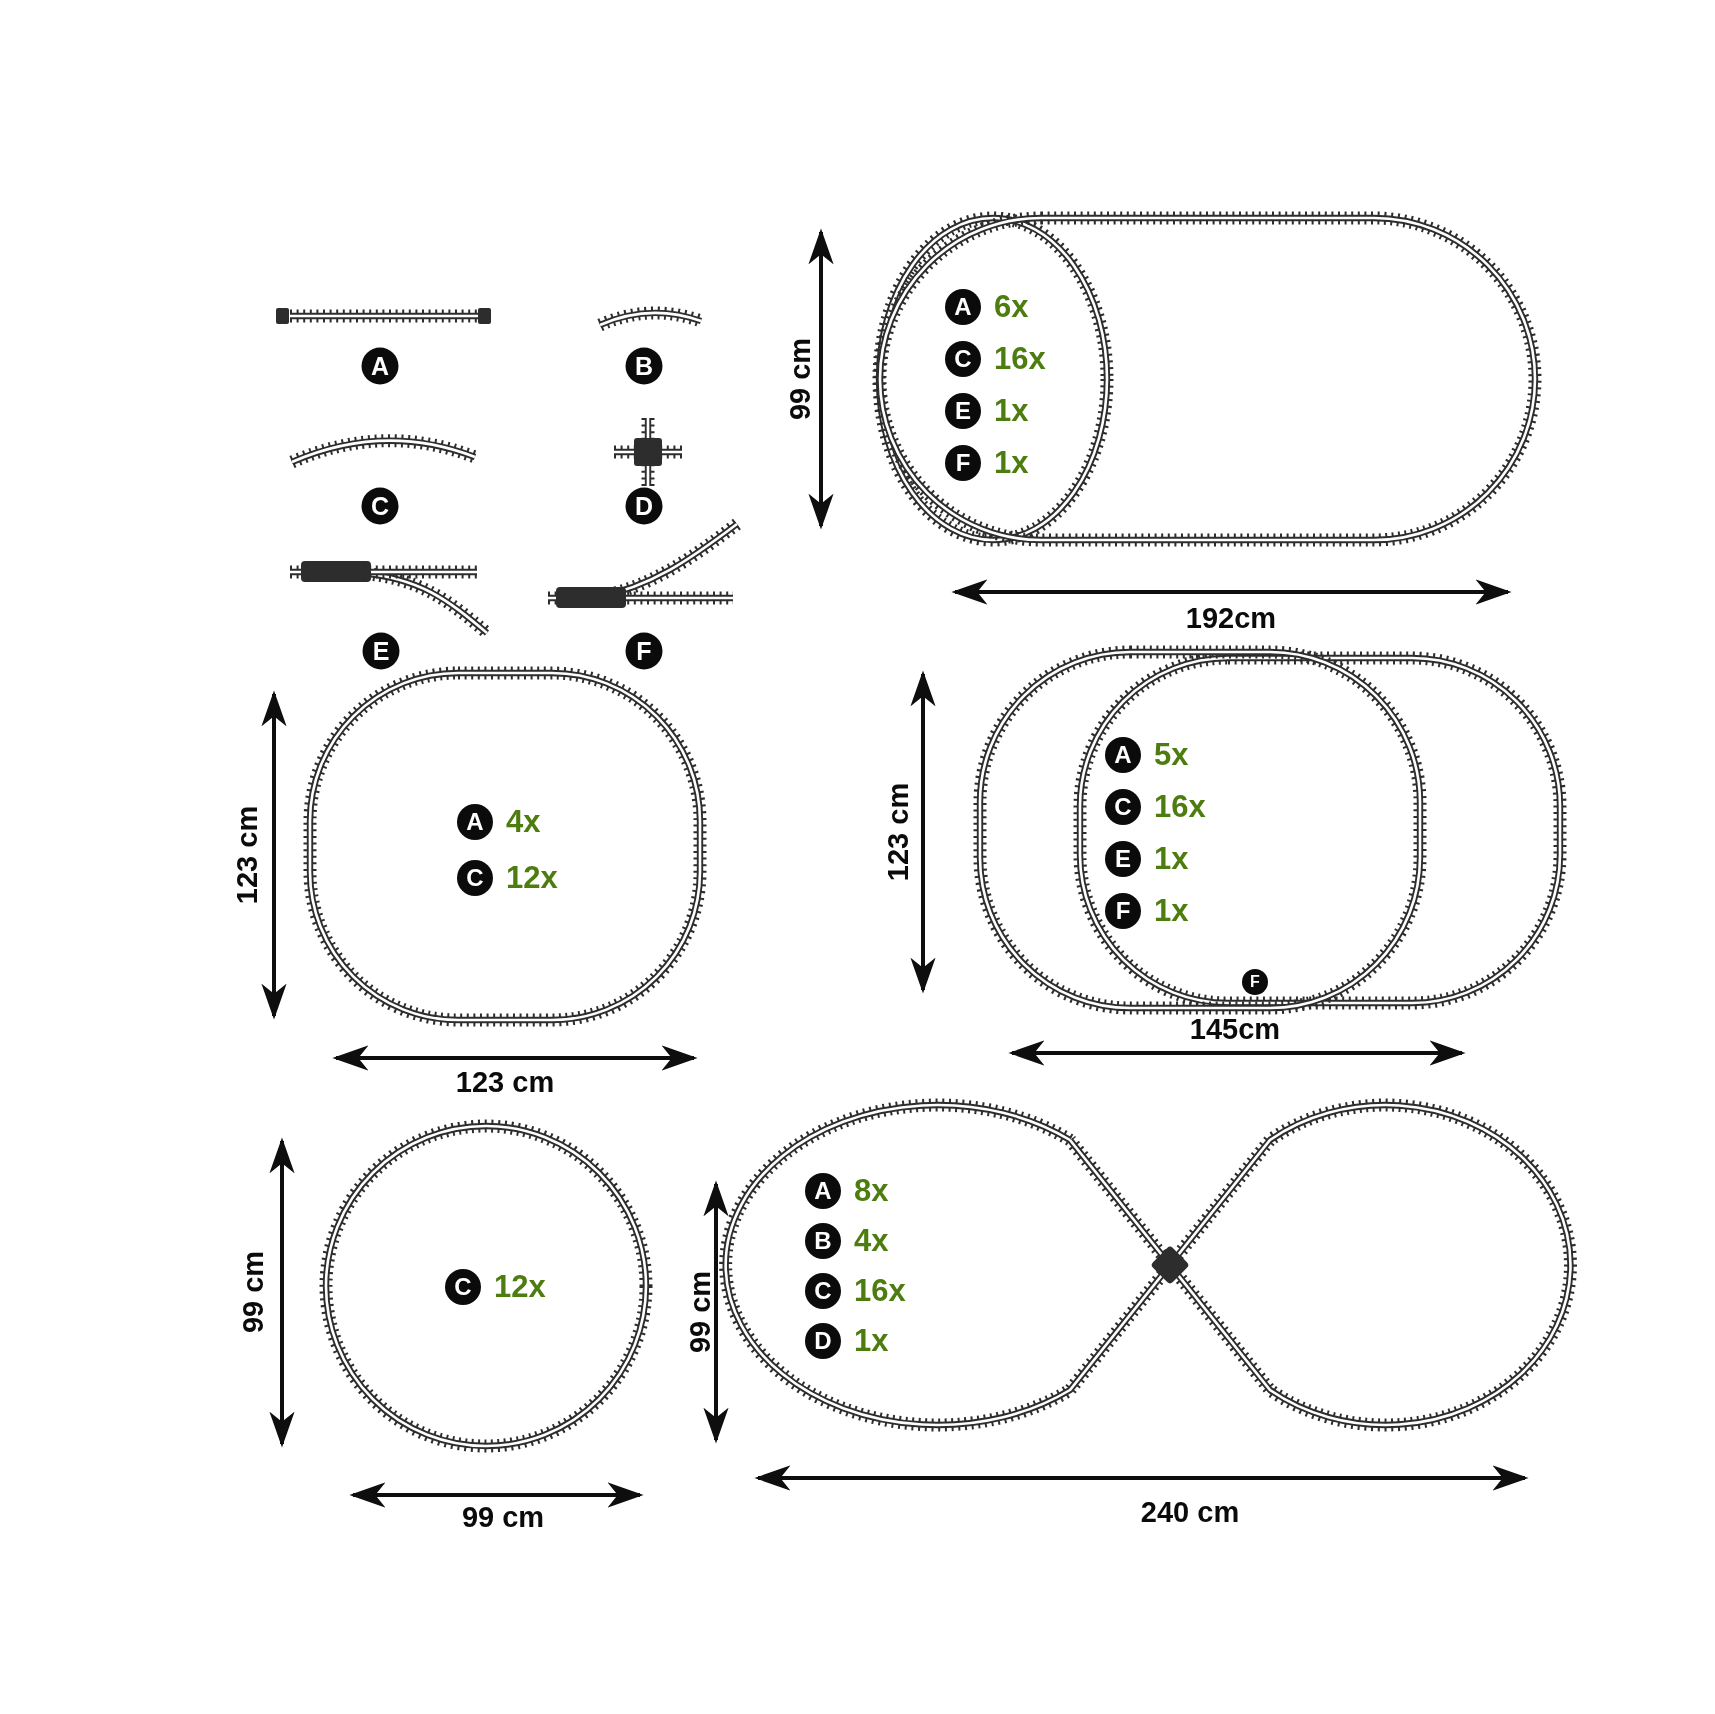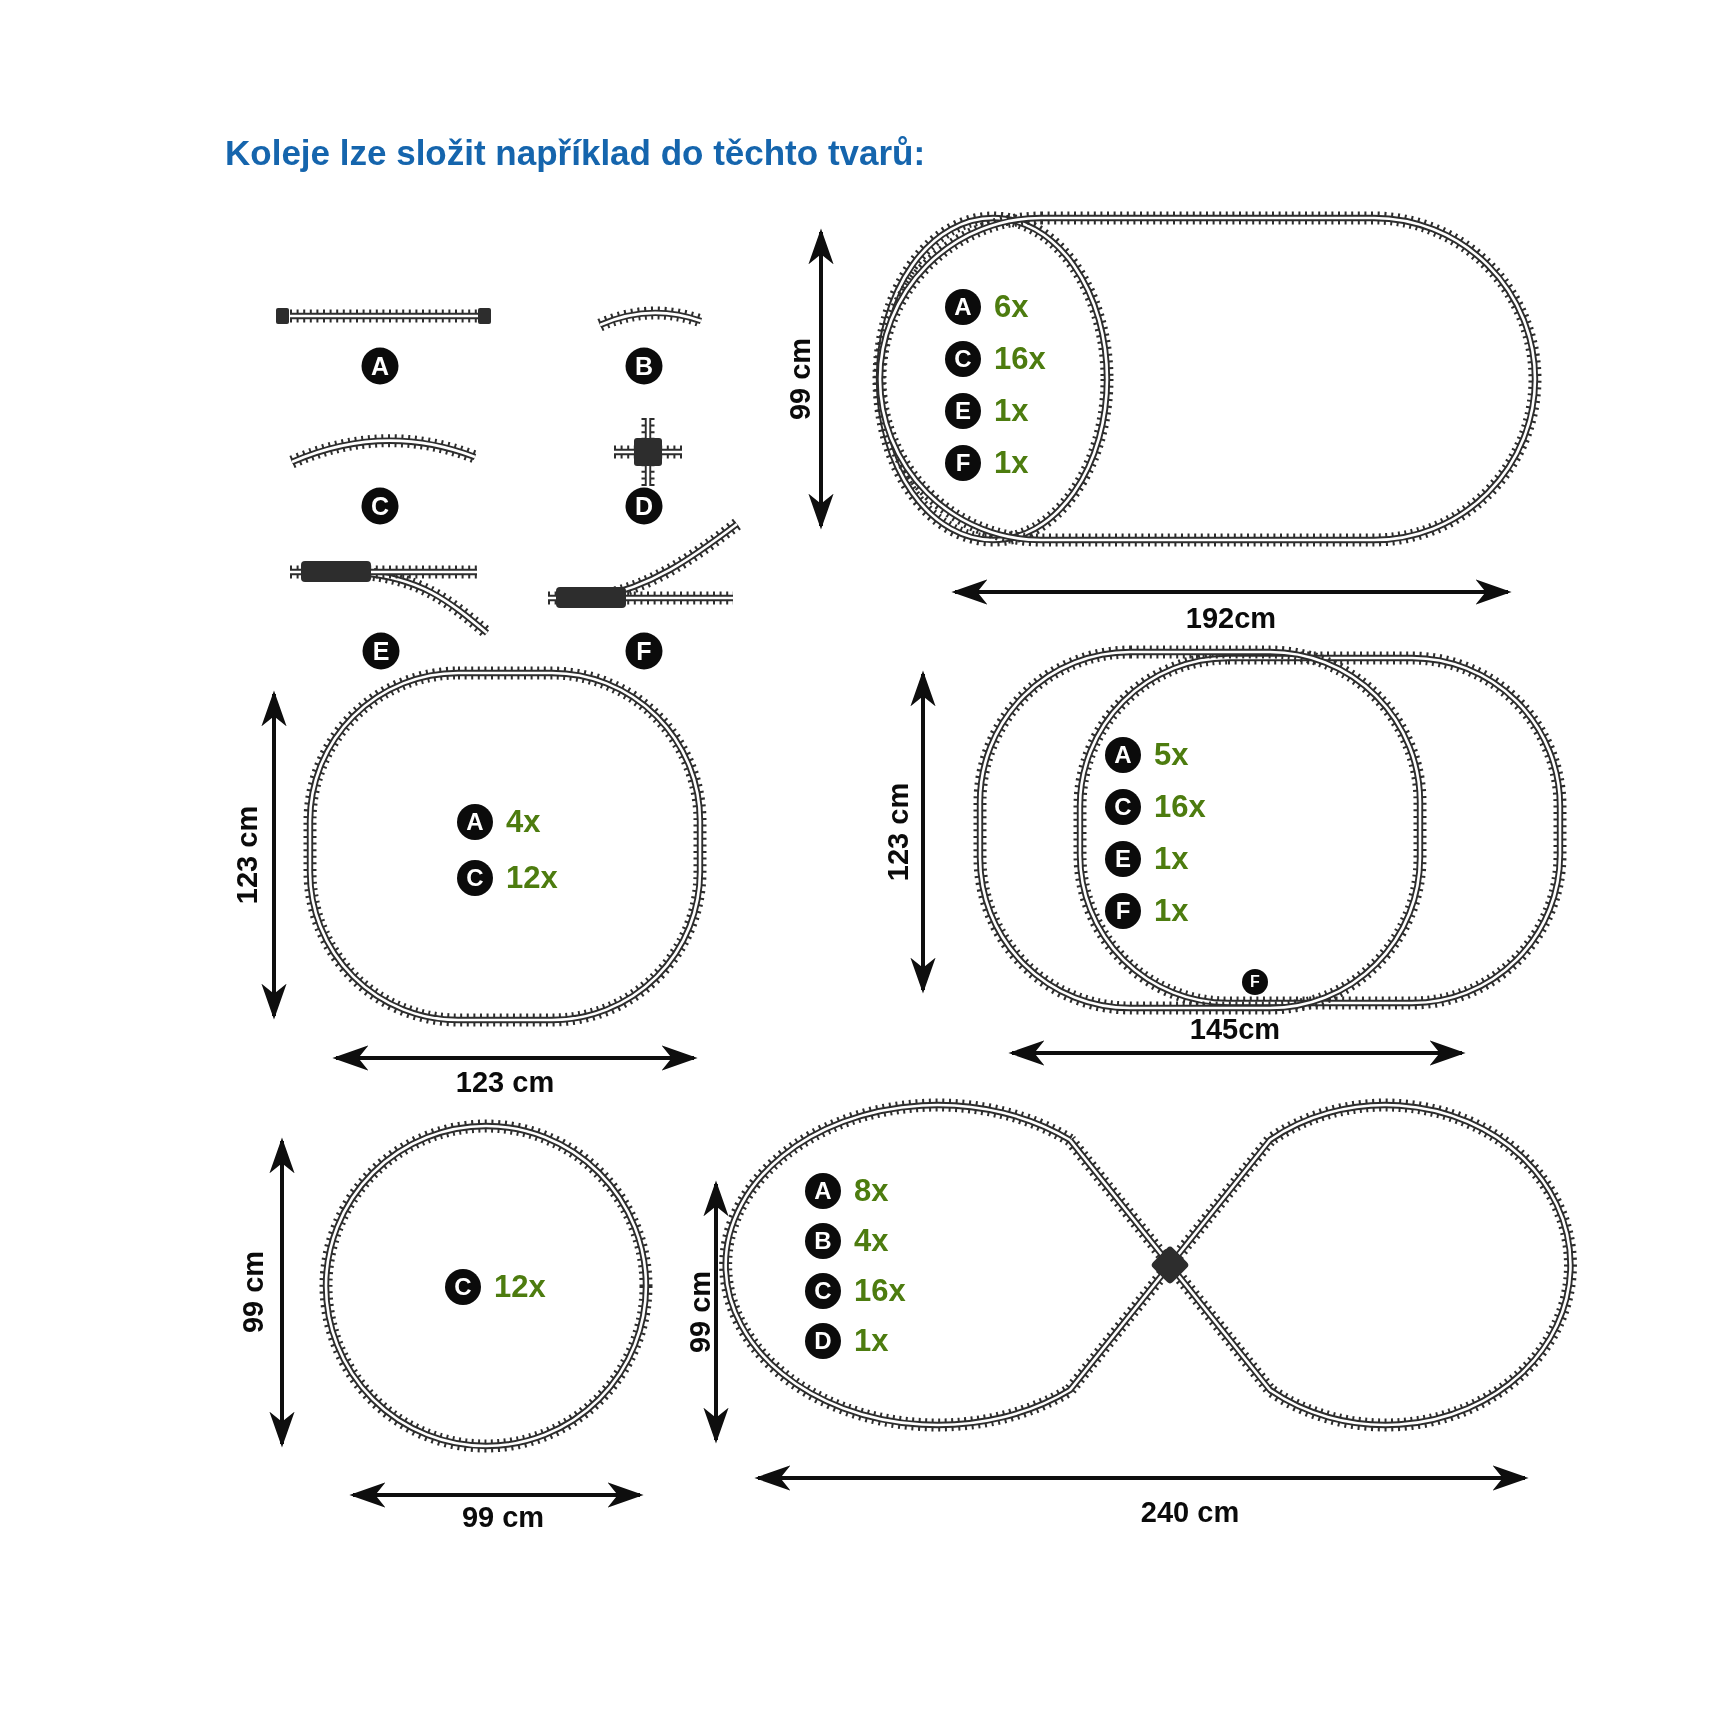--- a/index.html
+++ b/index.html
@@ -156,21 +156,20 @@
       <line class="dimline" x1="923" y1="674" x2="923" y2="990" marker-start="url(#ah)" marker-end="url(#ah)"></line>
       <line class="dimline" x1="1012" y1="1053" x2="1462" y2="1053" marker-start="url(#ah)" marker-end="url(#ah)"></line>
       <line class="dimline" x1="282" y1="1141" x2="282" y2="1444" marker-start="url(#ah)" marker-end="url(#ah)"></line>
       <line class="dimline" x1="353" y1="1495" x2="640" y2="1495" marker-start="url(#ah)" marker-end="url(#ah)"></line>
       <line class="dimline" x1="716" y1="1184" x2="716" y2="1440" marker-start="url(#ah)" marker-end="url(#ah)"></line>
       <line class="dimline" x1="758" y1="1478" x2="1525" y2="1478" marker-start="url(#ah)" marker-end="url(#ah)"></line>
     </g>
   </svg>
 
   <div class="title">
-    <div>Koleje lze složit například do těchto tvarů:</div>
   </div>
 
   <div class="plabel" style="left:380px;top:366px;">A</div>
   <div class="plabel" style="left:644px;top:366px;">B</div>
   <div class="plabel" style="left:380px;top:506px;">C</div>
   <div class="plabel" style="left:644px;top:506px;">D</div>
   <div class="plabel" style="left:381px;top:651px;">E</div>
   <div class="plabel" style="left:644px;top:651px;">F</div>
 
   <div class="lg" style="left:945px;top:307px;">

